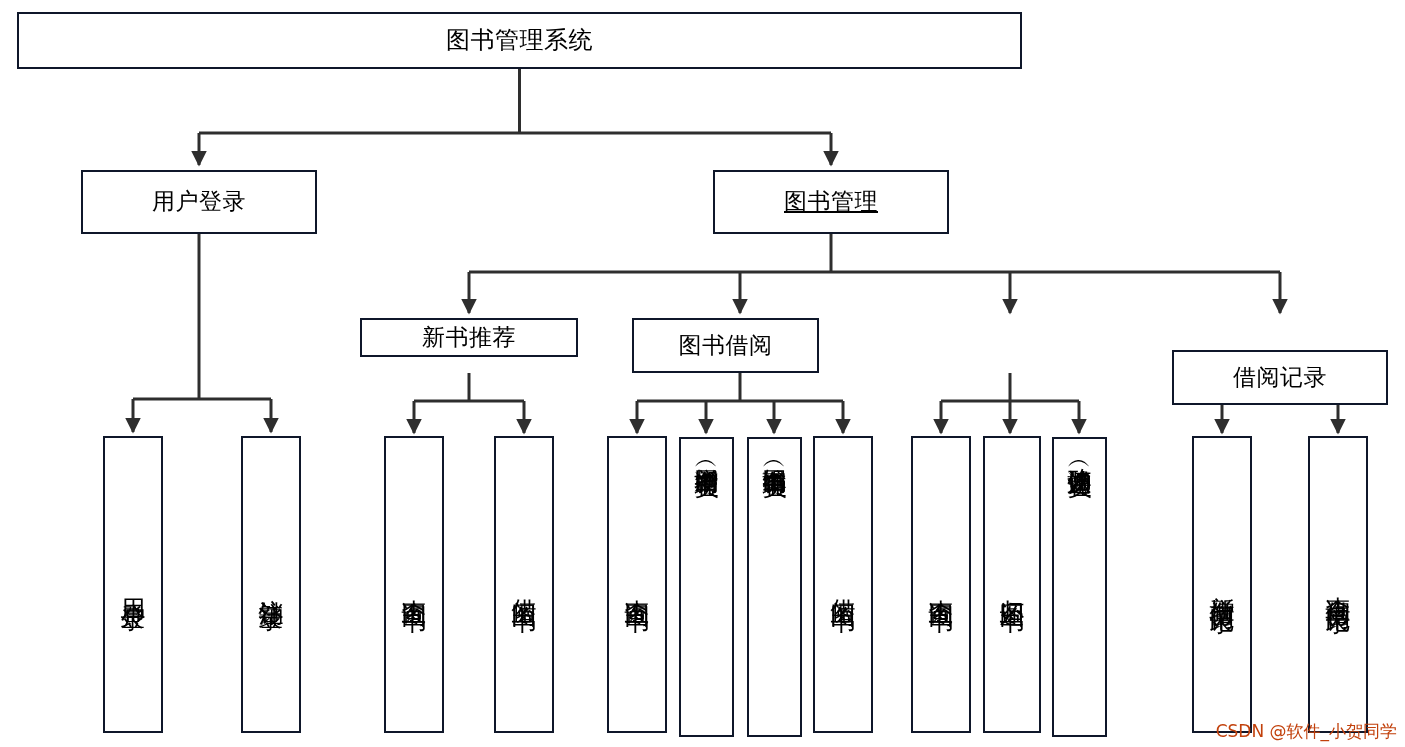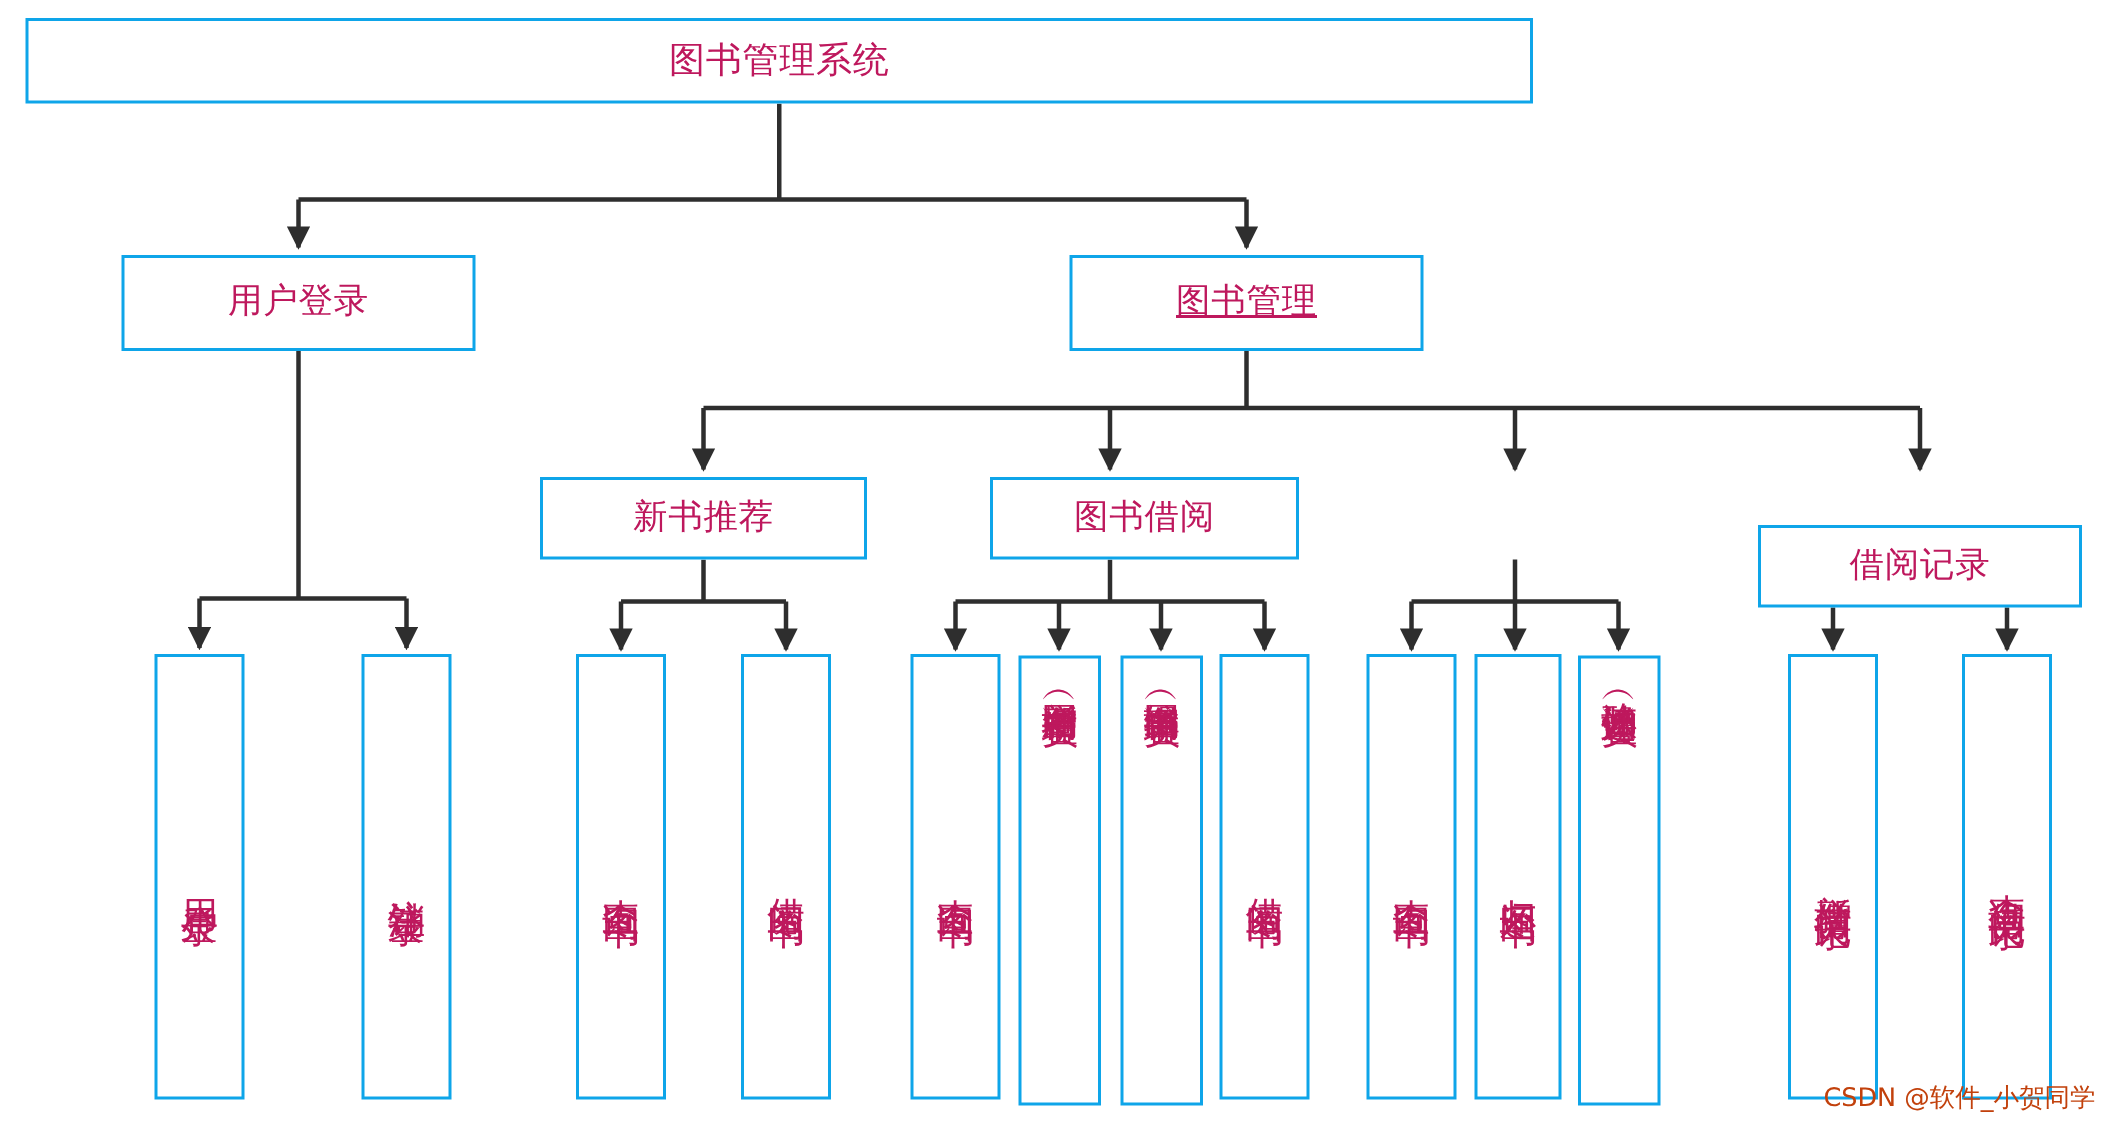--- a/index.html
+++ b/index.html
@@ -22,26 +22,26 @@
     position: absolute;
     left: 0;
     top: 0;
     width: 1405px;
     height: 747px;
     pointer-events: none;
   }
   .node {
     position: absolute;
     box-sizing: border-box;
-    border: 2px solid #0ea5e9;
+    border: 2px solid #0f172a;
     background: #ffffff;
     display: flex;
     align-items: center;
     justify-content: center;
-    color: #be185d;
+    color: #000000;
     letter-spacing: 0.5px;
   }
   .node .label {
     display: block;
     text-align: center;
     line-height: 1.12;
     white-space: pre;
   }
   
   .node.horiz .label {
@@ -141,24 +141,24 @@
     <span class="label">图书管理系统</span>
   </div>
 
   <div class="node horiz" style="left:81px; top:170px; width:236px; height:64px;">
     <span class="label">用户登录</span>
   </div>
   <div class="node horiz" style="left:713px; top:170px; width:236px; height:64px;text-decoration:underline;">
     <span class="label">图书管理</span>
   </div>
 
-  <div class="node horiz" style="left:360px; top:318px; width:218px; height:55px;">
+  <div class="node horiz" style="left:360px; top:318px; width:218px; height:39px;">
     <span class="label">新书推荐</span>
   </div>
-  <div class="node horiz" style="left:632px; top:318px; width:206px; height:55px;margin-left:28px;">
+  <div class="node horiz" style="left:632px; top:318px; width:187px; height:55px;">
     <span class="label">图书借阅</span>
   </div>
   <div class="node horiz" style="left:1172px; top:318px; width:216px; height:55px;margin-top:32px;">
     <span class="label">借阅记录</span>
   </div>
 
   <div class="node vert centered" style="left:103px; top:436px; width:60px; height:297px;">
     <span class="label">用户登录</span>
   </div>
   <div class="node vert centered" style="left:241px; top:436px; width:60px; height:297px;">

